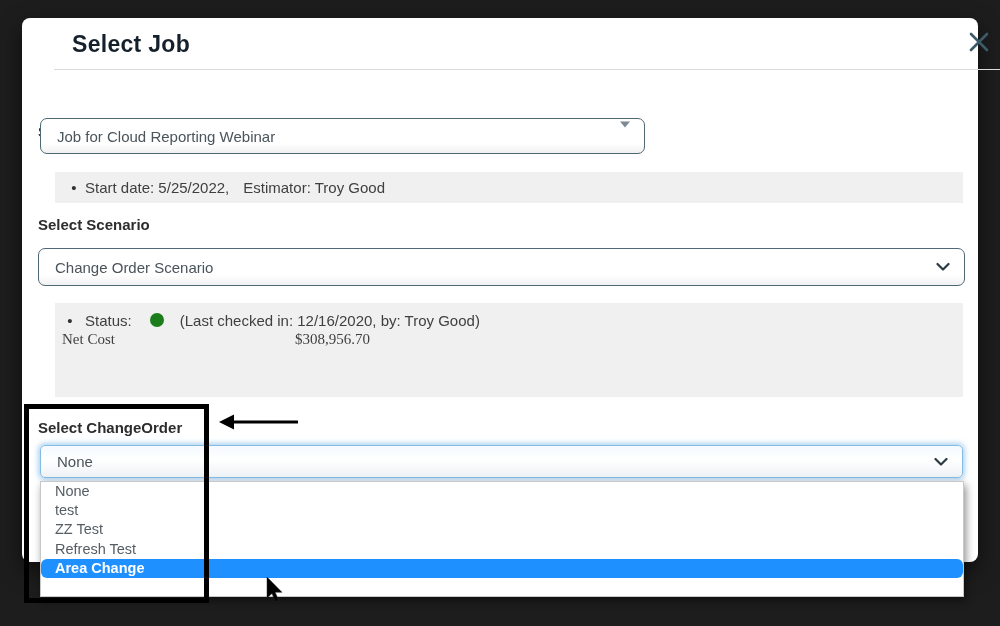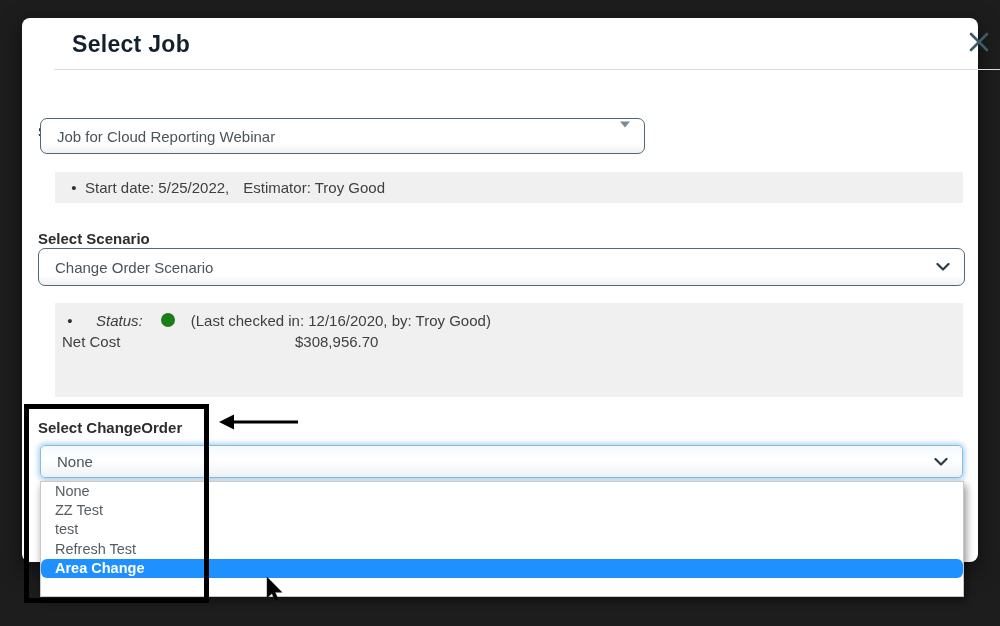--- a/index.html
+++ b/index.html
@@ -27,21 +27,21 @@
   }
   .close-btn {
     position: absolute; right: 18px; top: 13px; width: 26px; height: 26px;
     cursor: pointer; display: flex; align-items: center; justify-content: center;
   }
   .section-label {
     position: absolute; left: 16px;
     font-size: 15px; font-weight: 700; color: #2d2d2d;
   }
   .label-bid { top: 74px; margin-top: 31px; }
-  .label-scenario { top: 212px; }
+  .label-scenario { top: 198px; }
   .label-changeorder { top: 401px; }
 
   .select-box {
     position: absolute;
     border: 1.5px solid #4f6875; border-radius: 7px;
     background: linear-gradient(#ffffff 72%, #f1f1f1);
     display: flex; align-items: center;
     font-size: 15px; color: #4a545b;
     padding-left: 16px; cursor: pointer;
   }
@@ -70,27 +70,27 @@
   .info-strip .bullet { margin-left: 8px; width: 22px; text-align: center; color: #333; }
   .info-strip .info-gap { display: inline-block; width: 14px; }
 
   .status-box {
     position: absolute; left: 33px; top: 285px; width: 908px; height: 94px;
     background: #f0f0f0; font-size: 15px; color: #3f3f3f;
     padding-top: 6px;
   }
   .status-line { display: flex; align-items: center; height: 22px; }
   .status-line .bullet { margin-left: 8px; width: 14px; text-align: center; color: #333; }
-  .status-line .status-word { margin-left: 19px; font-style: italic; }
+  .status-line .status-word { margin-left: 8px; }
   .status-dot {
     width: 14px; height: 14px; border-radius: 50%;
     background: #1a7d1a; margin-left: 18px; margin-right: 16px;
     flex: 0 0 auto;
   }
-  .price-row { display: flex; height: 21px; align-items: center; }
+  .price-row { display: flex; height: 21px; align-items: flex-start; font-family: Liberation Serif, serif; }
   .price-row .p-label { margin-left: 7px; width: 233px; }
   .price-row .p-value { }
 
   .option-list {
     position: absolute; left: 40px; top: 481px; width: 924px; height: 116px;
     background: #ffffff; border: 1px solid #c8c8c8;
     box-shadow: 2px 4px 8px rgba(0,0,0,0.45);
     z-index: 20; overflow: hidden;
   }
   .option-item {
@@ -170,22 +170,22 @@
       <svg width="14" height="9" viewBox="0 0 14 9">
           <polyline points="1.5,1.5 7,7 12.5,1.5" fill="none" stroke="#2b3b45" stroke-width="2.2" stroke-linecap="round" stroke-linejoin="round"></polyline>
         </svg>
     </span>
   </div>
 
 </div>
 
 <div class="option-list">
   <div class="option-item">None</div>
+  <div class="option-item">test</div>
   <div class="option-item">ZZ Test</div>
-  <div class="option-item">test</div>
   <div class="option-item">Refresh Test</div>
   <div class="option-item highlighted" style="background: rgb(30, 144, 255);">Area Change</div>
 </div>
 
 <div class="anno-rect"></div>
 
 <div class="anno-arrow">
   <svg width="90" height="26" viewBox="0 0 90 26">
     <line x1="14" y1="13" x2="83" y2="13" stroke="#000" stroke-width="3.2"></line>
     <polygon points="4,13 19,5.5 19,20.5" fill="#000"></polygon>

